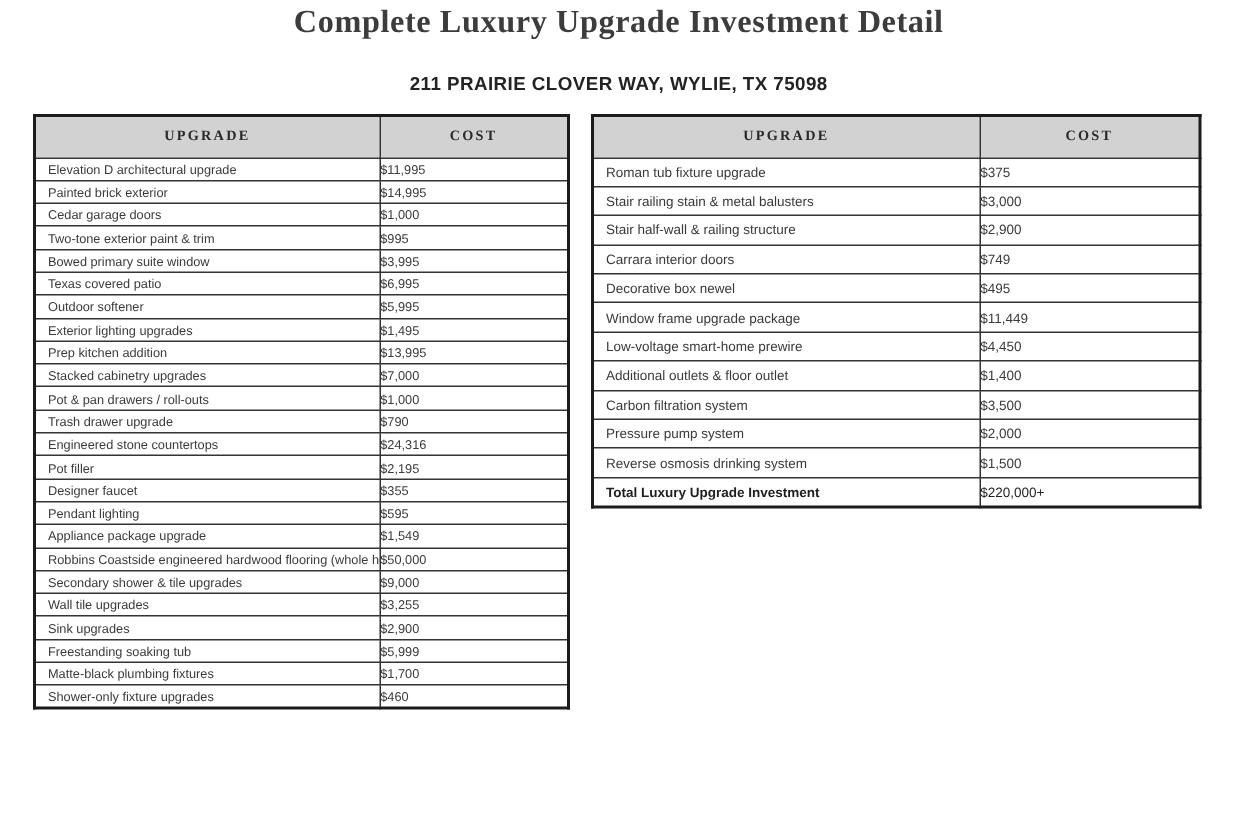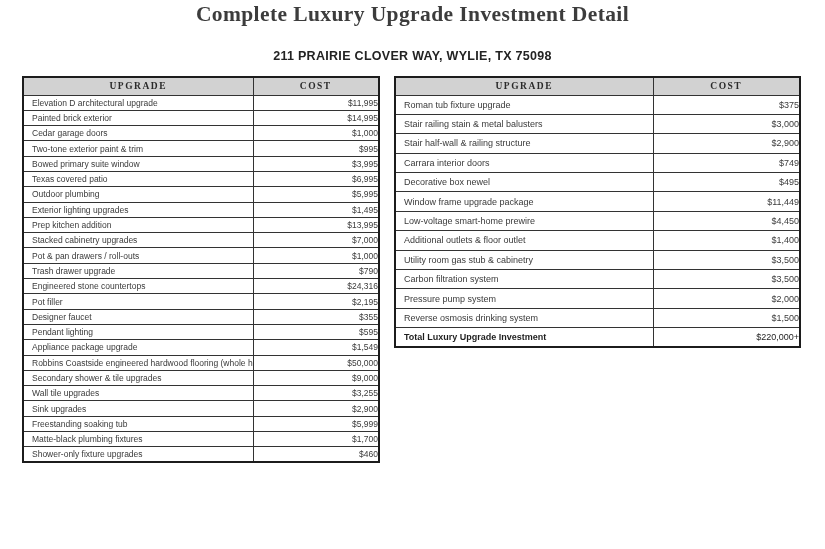--- a/index.html
+++ b/index.html
@@ -43,29 +43,29 @@
     overflow: hidden;
     white-space: nowrap;
   }
   .tbl th {
     background: #d2d2d2;
     font-family: "Liberation Serif", "DejaVu Serif", serif;
     font-weight: bold;
     font-size: 9.5px;
     letter-spacing: 1.5px;
     color: #2a2a2a;
-    height: 18px;
+    height: 28px;
     text-align: center;
   }
   .tbl-left { width: 356px; }
   .tbl-left td { height: 15.3px; font-size: 8.5px; color: #3a3a3a; }
   .tbl-right { width: 405px; margin-left: 14px; }
   .tbl-right td { height: 19.4px; font-size: 9px; color: #3a3a3a; }
   .cell-upgrade { text-align: left; padding-left: 8px; }
-  .cell-cost { text-align: right; }
+  .cell-cost { text-align: left; }
   .total-row td { font-size: 9px; color: #1e1e1e; }
   .total-row .cell-upgrade { font-weight: bold; }
 </style>
 </head>
 <body>
 
 <div class="page-header">
   <div class="doc-title">Complete Luxury Upgrade Investment Detail</div>
   <div class="doc-subtitle">211 PRAIRIE CLOVER WAY, WYLIE, TX 75098</div>
 </div>
@@ -102,21 +102,21 @@
         </tr>
         <tr>
           <td class="cell-upgrade">Bowed primary suite window</td>
           <td class="cell-cost">$3,995</td>
         </tr>
         <tr>
           <td class="cell-upgrade">Texas covered patio</td>
           <td class="cell-cost">$6,995</td>
         </tr>
         <tr>
-          <td class="cell-upgrade">Outdoor plumbing</td>
+          <td class="cell-upgrade">Outdoor softener</td>
           <td class="cell-cost">$5,995</td>
         </tr>
         <tr>
           <td class="cell-upgrade">Exterior lighting upgrades</td>
           <td class="cell-cost">$1,495</td>
         </tr>
         <tr>
           <td class="cell-upgrade">Prep kitchen addition</td>
           <td class="cell-cost">$13,995</td>
         </tr>
@@ -221,24 +221,20 @@
         </tr>
         <tr>
           <td class="cell-upgrade">Low-voltage smart-home prewire</td>
           <td class="cell-cost">$4,450</td>
         </tr>
         <tr>
           <td class="cell-upgrade">Additional outlets &amp; floor outlet</td>
           <td class="cell-cost">$1,400</td>
         </tr>
         <tr>
-          <td class="cell-upgrade">Utility room gas stub &amp; cabinetry</td>
-          <td class="cell-cost">$3,500</td>
-        </tr>
-        <tr>
           <td class="cell-upgrade">Carbon filtration system</td>
           <td class="cell-cost">$3,500</td>
         </tr>
         <tr>
           <td class="cell-upgrade">Pressure pump system</td>
           <td class="cell-cost">$2,000</td>
         </tr>
         <tr>
           <td class="cell-upgrade">Reverse osmosis drinking system</td>
           <td class="cell-cost">$1,500</td>

